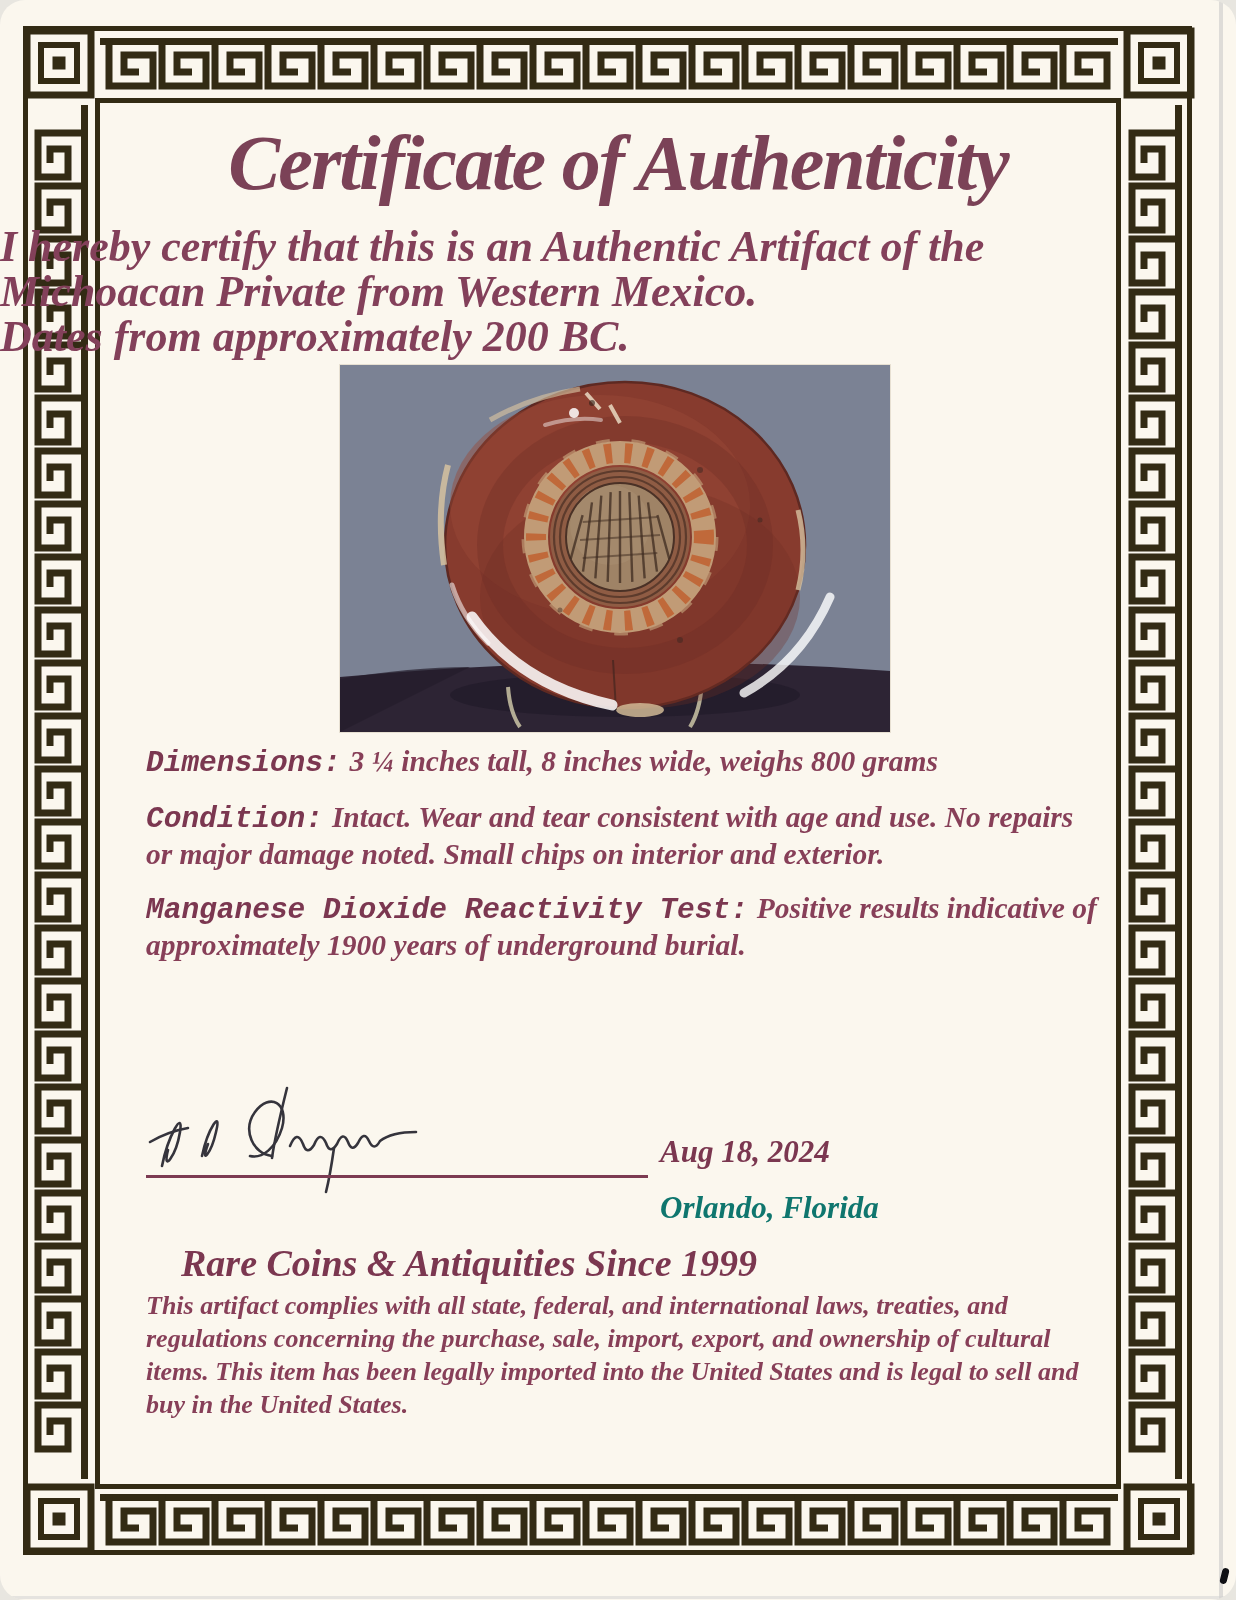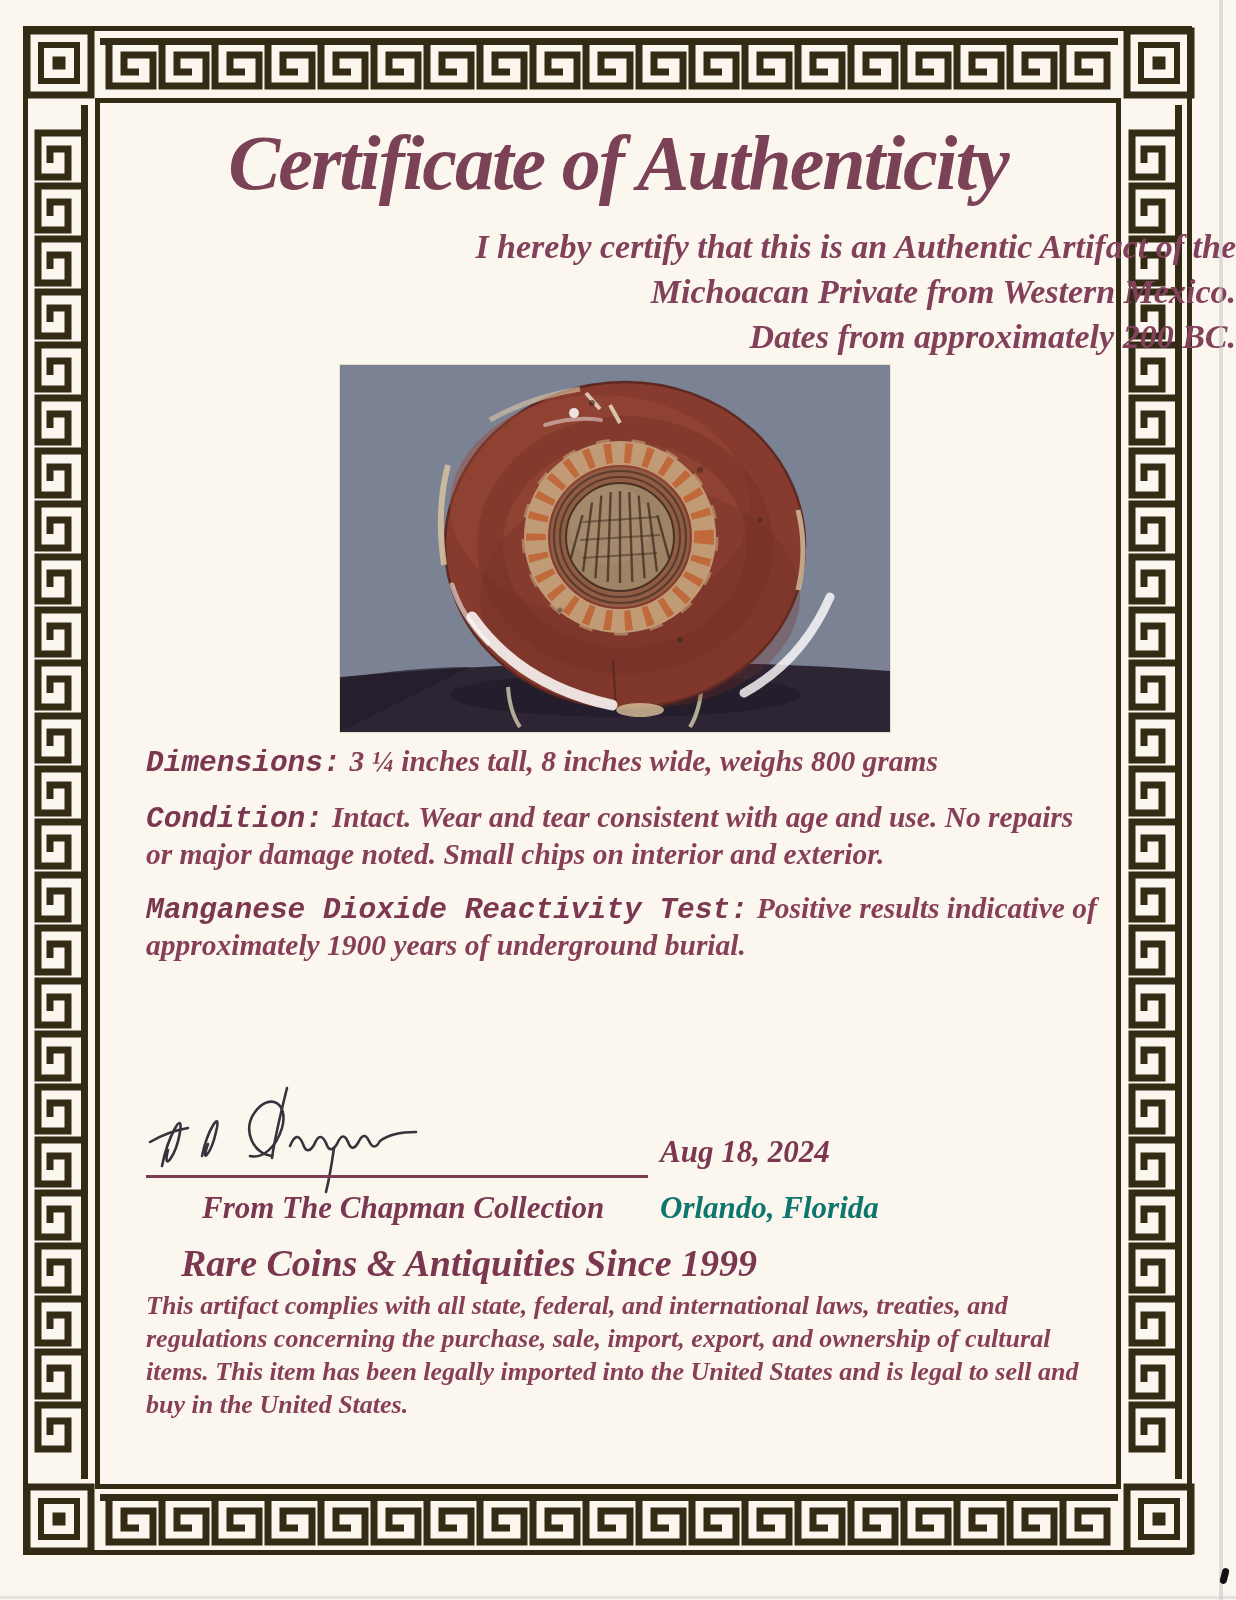--- a/index.html
+++ b/index.html
@@ -2,33 +2,34 @@
 <html><head>
 <meta charset="utf-8">
 <style>
   html,body{margin:0;padding:0;background:#e8e6e0;}
   .page{
     position:relative;
     width:1236px;height:1600px;
     background:#fbf7ee;
     overflow:hidden;
     font-family:"Liberation Serif","DejaVu Serif",serif;
+    border-radius:25px;
   }
   svg.layer{position:absolute;left:0;top:0;}
   
   .title{
     position:absolute;left:0;top:118px;width:100%;
     text-align:center;
     font-style:italic;font-weight:700;font-size:78px;letter-spacing:-2px;
     color:#7b4257;
   }
   .intro{
     position:absolute;left:0;top:224px;width:100%;
-    text-align:right;
-    font-style:italic;font-weight:700;font-size:34px;line-height:45px;
+    text-align:left;
+    font-style:italic;font-weight:700;font-size:44px;line-height:45px;
     color:#83405a;
   }
   .photo{
     position:absolute;left:340px;top:365px;width:550px;height:367px;
     box-shadow:0 0 0 1px #e7e0d2;
   }
   .details{
     position:absolute;left:146px;top:744px;width:952px;
     color:#873f58;
     font-style:italic;font-weight:700;font-size:29.5px;line-height:35px;
@@ -264,21 +265,20 @@
       <path d="M12,68 C24,61 38,56 50,54"></path>
       <path d="M64,82 C70,54 84,34 78,58 C73,80 62,92 70,70"></path>
       <path d="M134,82 C115,80 104,56 117,38 C132,18 151,29 144,54 C138,74 124,85 112,82"></path>
       <path d="M149,14 C143,38 137,62 134,84"></path>
       <path d="M152,72 q7,-17 13,-2 q4,12 11,1 q6,-15 12,-2 q4,12 11,1 q6,-14 11,-2 q4,11 10,1 q6,-13 11,-2 q5,11 11,0 c9,-7 22,-9 36,-9"></path>
       <path d="M196,74 q-4,28 -8,44"></path>
     </g>
   </svg>
   <div class="sigline"></div>
   <div class="sigdate">Aug 18, 2024</div>
-  <div class="org">From The Chapman Collection</div>
   <div class="loc">Orlando, Florida</div>
 
   <div class="tagline">Rare Coins &amp; Antiquities Since 1999</div>
 
   <div class="legal">This artifact complies with all state, federal, and international laws, treaties, and regulations concerning the purchase, sale, import, export, and ownership of cultural items. This item has been legally imported into the United States and is legal to sell and buy in the United States.</div>
 
   <div class="edge-r"></div>
   <div class="edge-b"></div>
   <div class="mark"></div>
 </div>

